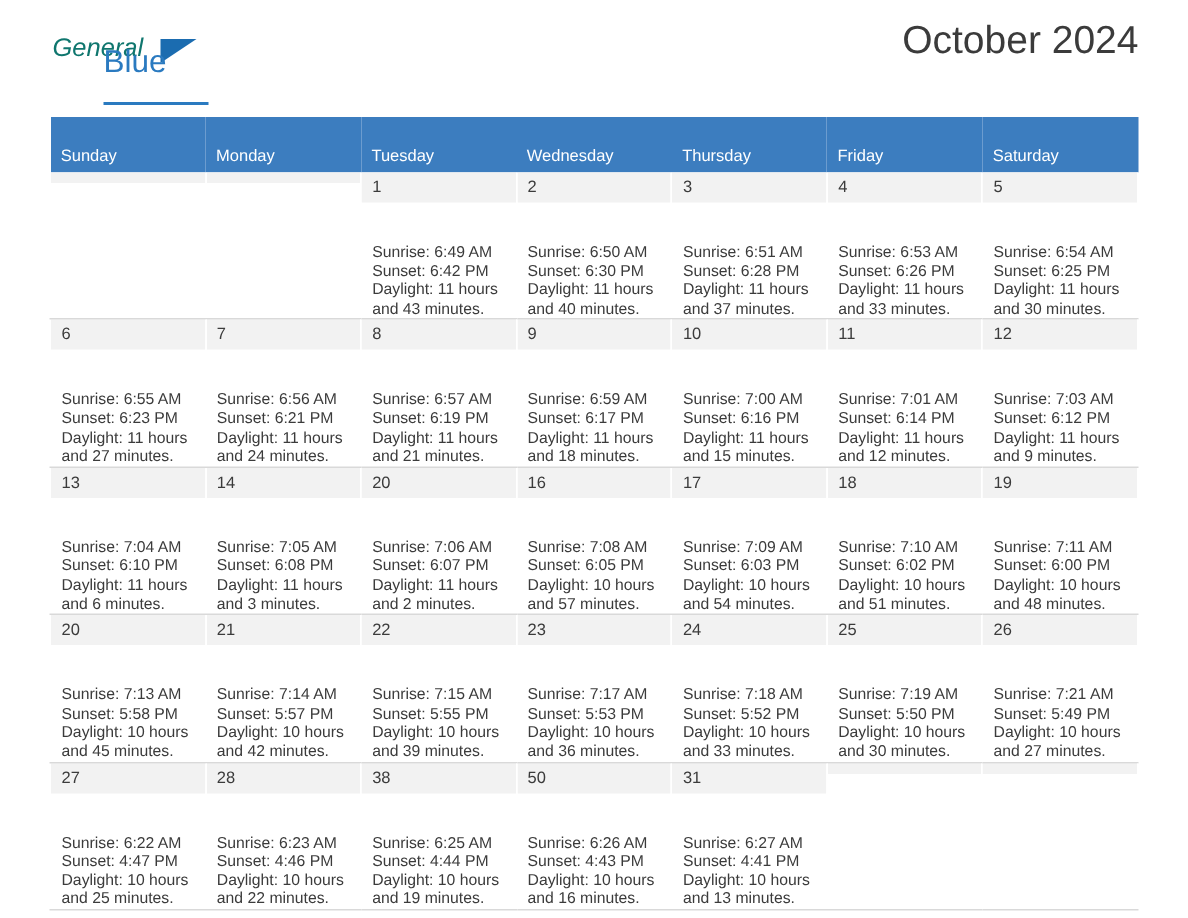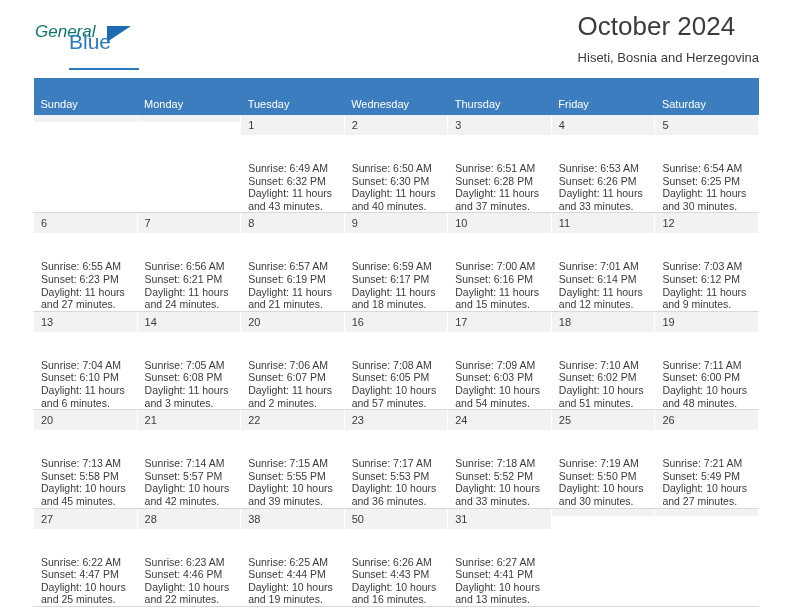--- a/index.html
+++ b/index.html
@@ -67,20 +67,21 @@
     top: 46px;
     width: 70px;
     height: 2px;
     background: #2a7ac0;
   }
 
   .title-block {
     position: absolute;
     right: 0;
     top: 10px;
+    text-align: right;
   }
   .title {
     font-size: 26px;
     color: #3b3b3b;
     font-weight: normal;
     line-height: 32px;
     white-space: nowrap;
   }
   .subtitle {
     font-size: 13px;
@@ -142,21 +143,20 @@
 
   <div class="header">
     <div class="brand">
       <span class="brand-general">General</span>
       <span class="brand-tri"></span>
       <span class="brand-blue">Blue</span>
       <span class="brand-rule"></span>
     </div>
     <div class="title-block">
       <div class="title">October 2024</div>
-      <div class="subtitle">Hiseti, Bosnia and Herzegovina</div>
     </div>
   </div>
 
   <table class="calendar">
     <thead>
       <tr>
         <th>Sunday</th>
         <th>Monday</th>
         <th>Tuesday</th>
         <th>Wednesday</th>
@@ -170,21 +170,21 @@
           <td class="empty">
             <div class="daynum"></div>
           </td>
           <td class="empty">
             <div class="daynum"></div>
           </td>
           <td>
             <div class="daynum">1</div>
             <div class="info">
               <div>Sunrise: 6:49 AM</div>
-              <div>Sunset: 6:32 PM</div>
+              <div>Sunset: 6:42 PM</div>
               <div>Daylight: 11 hours</div>
               <div>and 43 minutes.</div>
             </div>
           </td>
           <td>
             <div class="daynum">2</div>
             <div class="info">
               <div>Sunrise: 6:50 AM</div>
               <div>Sunset: 6:30 PM</div>
               <div>Daylight: 11 hours</div>

